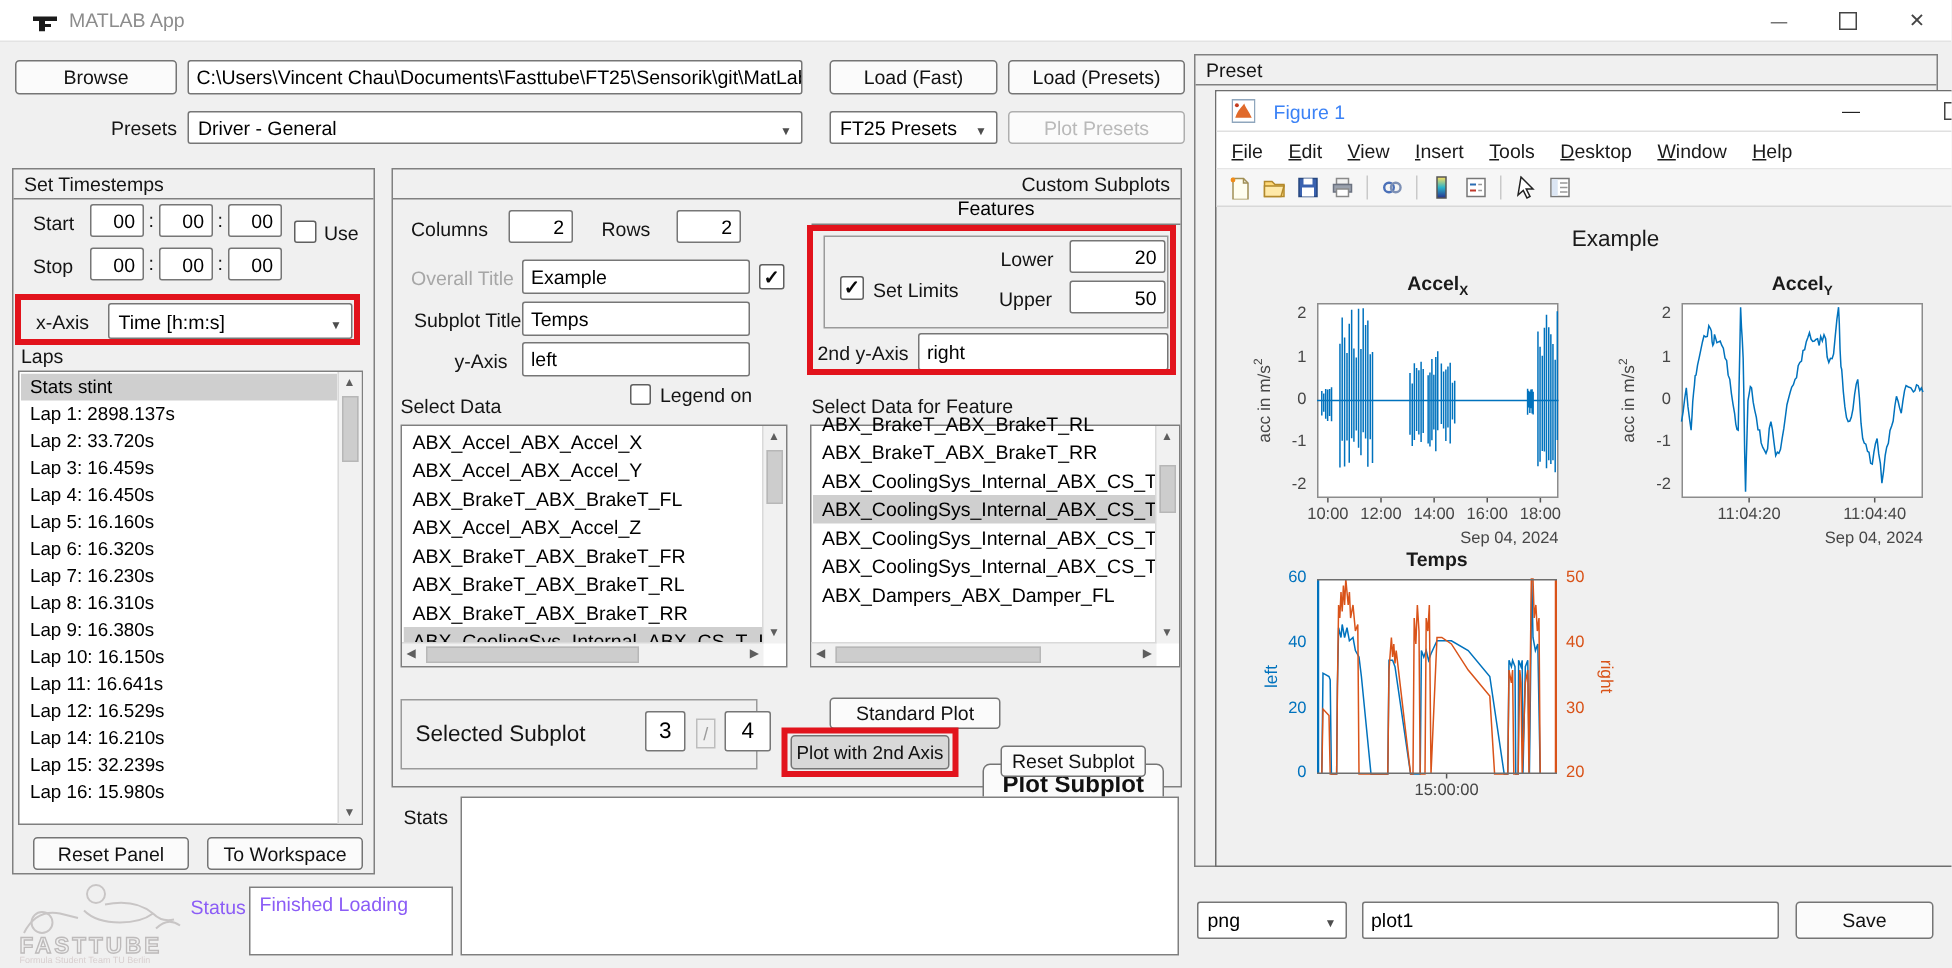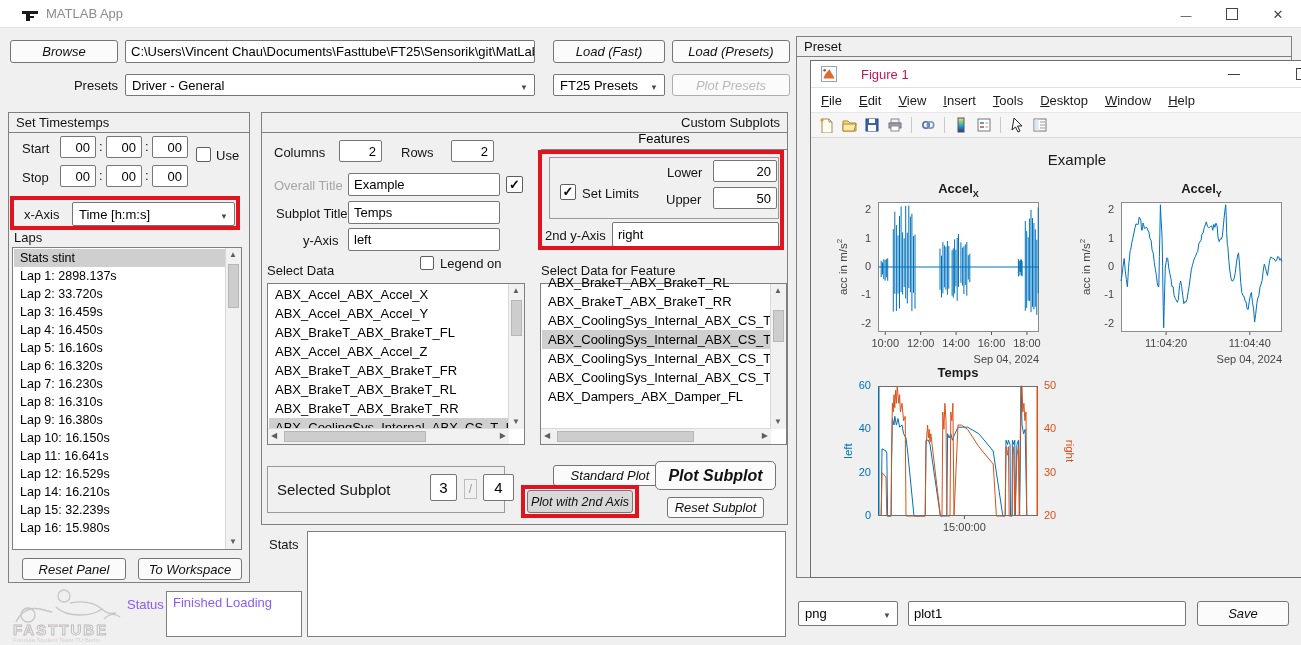--- a/index.html
+++ b/index.html
@@ -6,23 +6,23 @@
   body{width:1301px;height:645px;position:relative;background:#f0f0f0;overflow:hidden;
        font-family:"Liberation Sans",sans-serif;-webkit-font-smoothing:antialiased;}
   .abs{position:absolute;box-sizing:border-box;}
   .lbl{font-size:13px;color:#141414;white-space:nowrap;}
   .lbl.gray{color:#a6a6a6;}
   .field{background:#fff;border:1px solid #767676;border-radius:2px;font-size:13px;color:#000;
          display:flex;align-items:center;padding:0 5px;box-sizing:border-box;white-space:nowrap;overflow:hidden;}
   .field.num{justify-content:flex-end;}
   .field.ctr{justify-content:center;}
   .btn{background:#fbfbfb;border:1px solid #757575;border-radius:3px;font-size:13px;color:#111;
-       display:flex;align-items:center;justify-content:center;cursor:pointer;box-sizing:border-box;white-space:nowrap;font-style:italic;}
+       display:flex;align-items:center;justify-content:center;cursor:pointer;box-sizing:border-box;white-space:nowrap;}
   .btn.disabled{color:#b9b9b9;border-color:#aeaeae;}
-  .btn.big{font-size:16px;font-weight:bold;border-radius:5px;}
+  .btn.big{font-size:16px;font-weight:bold;border-radius:5px;margin-top:48px;}
   .btn.pressed{background:#d8d8d8;}
   .dd{background:#fff;border:1px solid #767676;border-radius:2px;font-size:13px;color:#000;
       display:flex;align-items:center;padding:0 6px;box-sizing:border-box;cursor:pointer;}
   .dd .arr{margin-left:auto;}
   .arr::after{content:"▼";font-size:8px;color:#4d4d4d;}
   .panel{border:1px solid #808080;background:#f0f0f0;}
   .ptitle{font-size:13px;color:#141414;padding:2px 7px;border-bottom:1px solid #808080;white-space:nowrap;}
   .ptitle.ctr{text-align:right;}
   .cb{background:#fff;border:1px solid #5f5f5f;border-radius:2px;display:flex;align-items:center;justify-content:center;cursor:pointer;}
   .cb.checked::after{content:"✓";font-size:13px;font-weight:bold;color:#0a0a0a;margin-top:-1px;}
@@ -268,21 +268,21 @@
   <div class="ptitle">Preset</div>
 </div>
 
 <div class="abs" style="left:810px;top:60px;width:495px;height:518px;border:1px solid #6e6e6e;background:#f0f0f0">
   <div class="fig-titlebar" style="height:26px">
     <svg style="margin-left:10px" width="16" height="16" viewBox="0 0 16 16">
       <rect x="0.5" y="0.5" width="15" height="15" fill="#fff" stroke="#8fa6bd"></rect>
       <path d="M2.5 12.5 C4.5 6.5 7 5.5 8.5 3 C9.5 6 11.5 8 13.5 12.5 Z" fill="#e06a2b"></path>
       <circle cx="3.6" cy="4.2" r="1.3" fill="#c43c20"></circle>
     </svg>
-    <span style="margin-left:24px;font-size:13px;color:#be185d">Figure 1</span>
+    <span style="margin-left:12px;font-size:13px;color:#3b82f6">Figure 1</span>
     <span style="margin-left:auto;margin-right:56px;color:#222;font-size:12px">—</span>
     <span class="glyph-box" style="margin-right:-4px"></span>
   </div>
   <div class="fig-menubar" style="height:24px">
       <span class="menu-item"><u>F</u>ile</span>
       <span class="menu-item"><u>E</u>dit</span>
       <span class="menu-item"><u>V</u>iew</span>
       <span class="menu-item"><u>I</u>nsert</span>
       <span class="menu-item"><u>T</u>ools</span>
       <span class="menu-item"><u>D</u>esktop</span>

